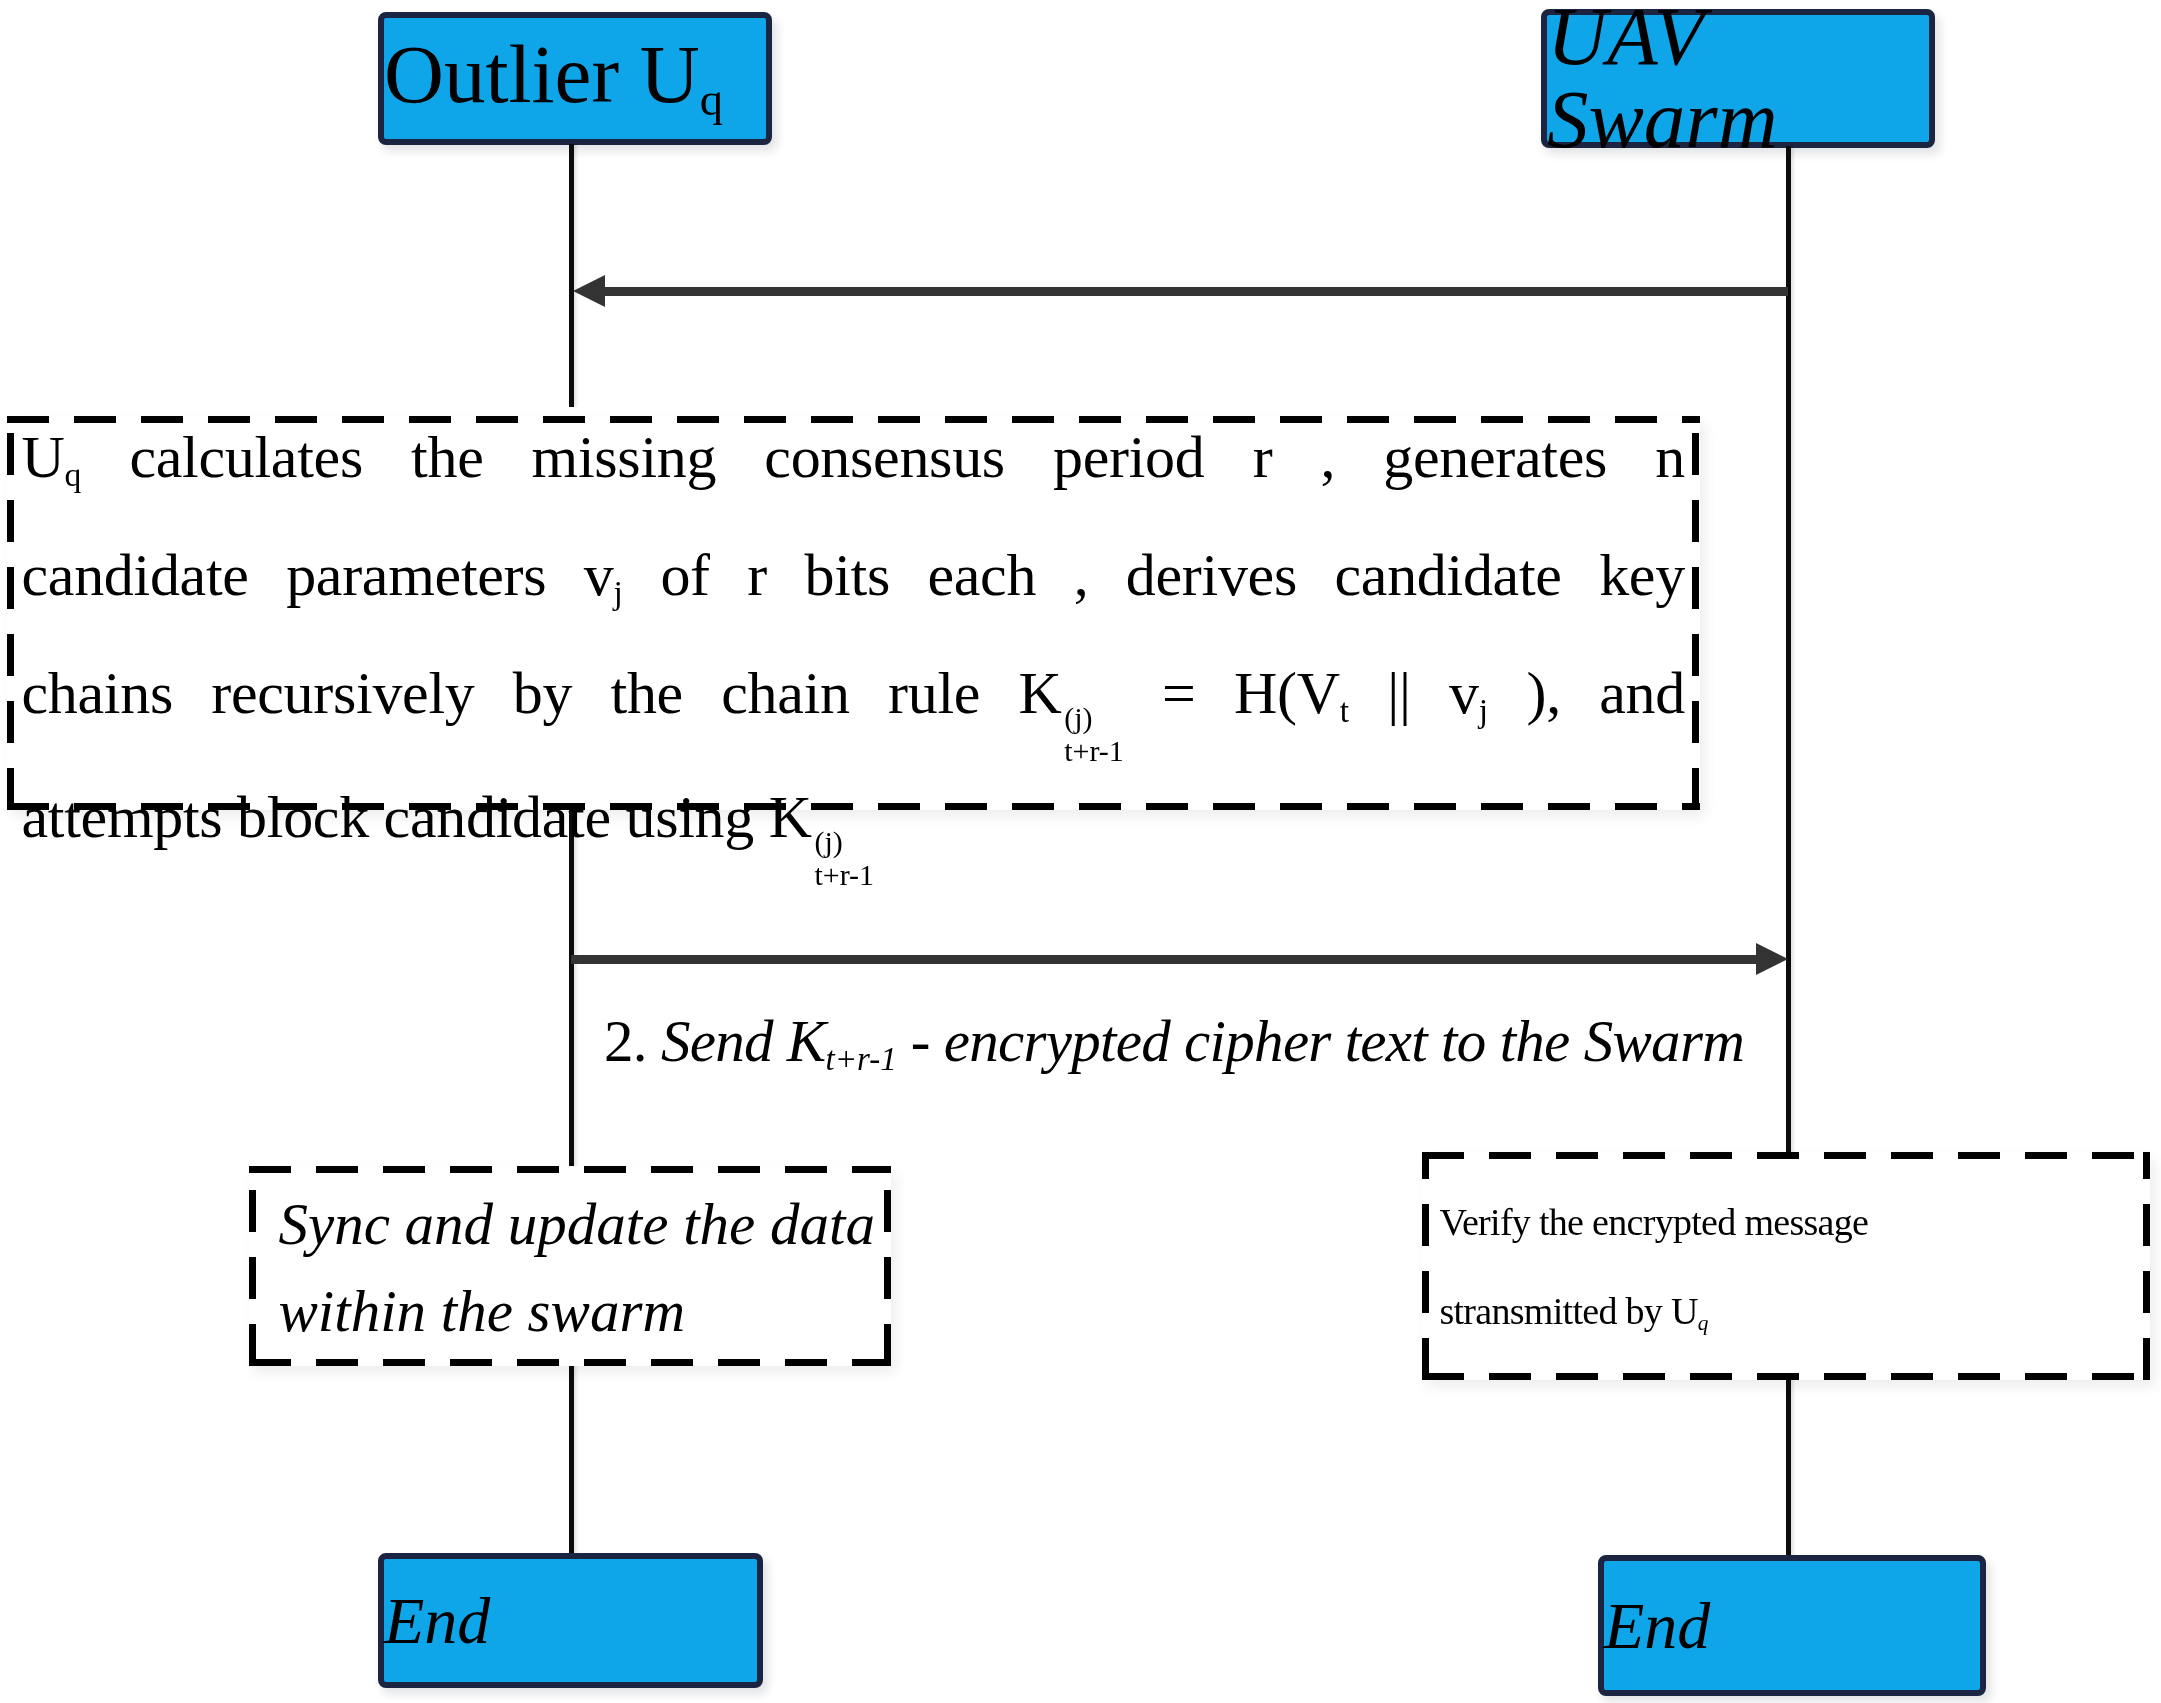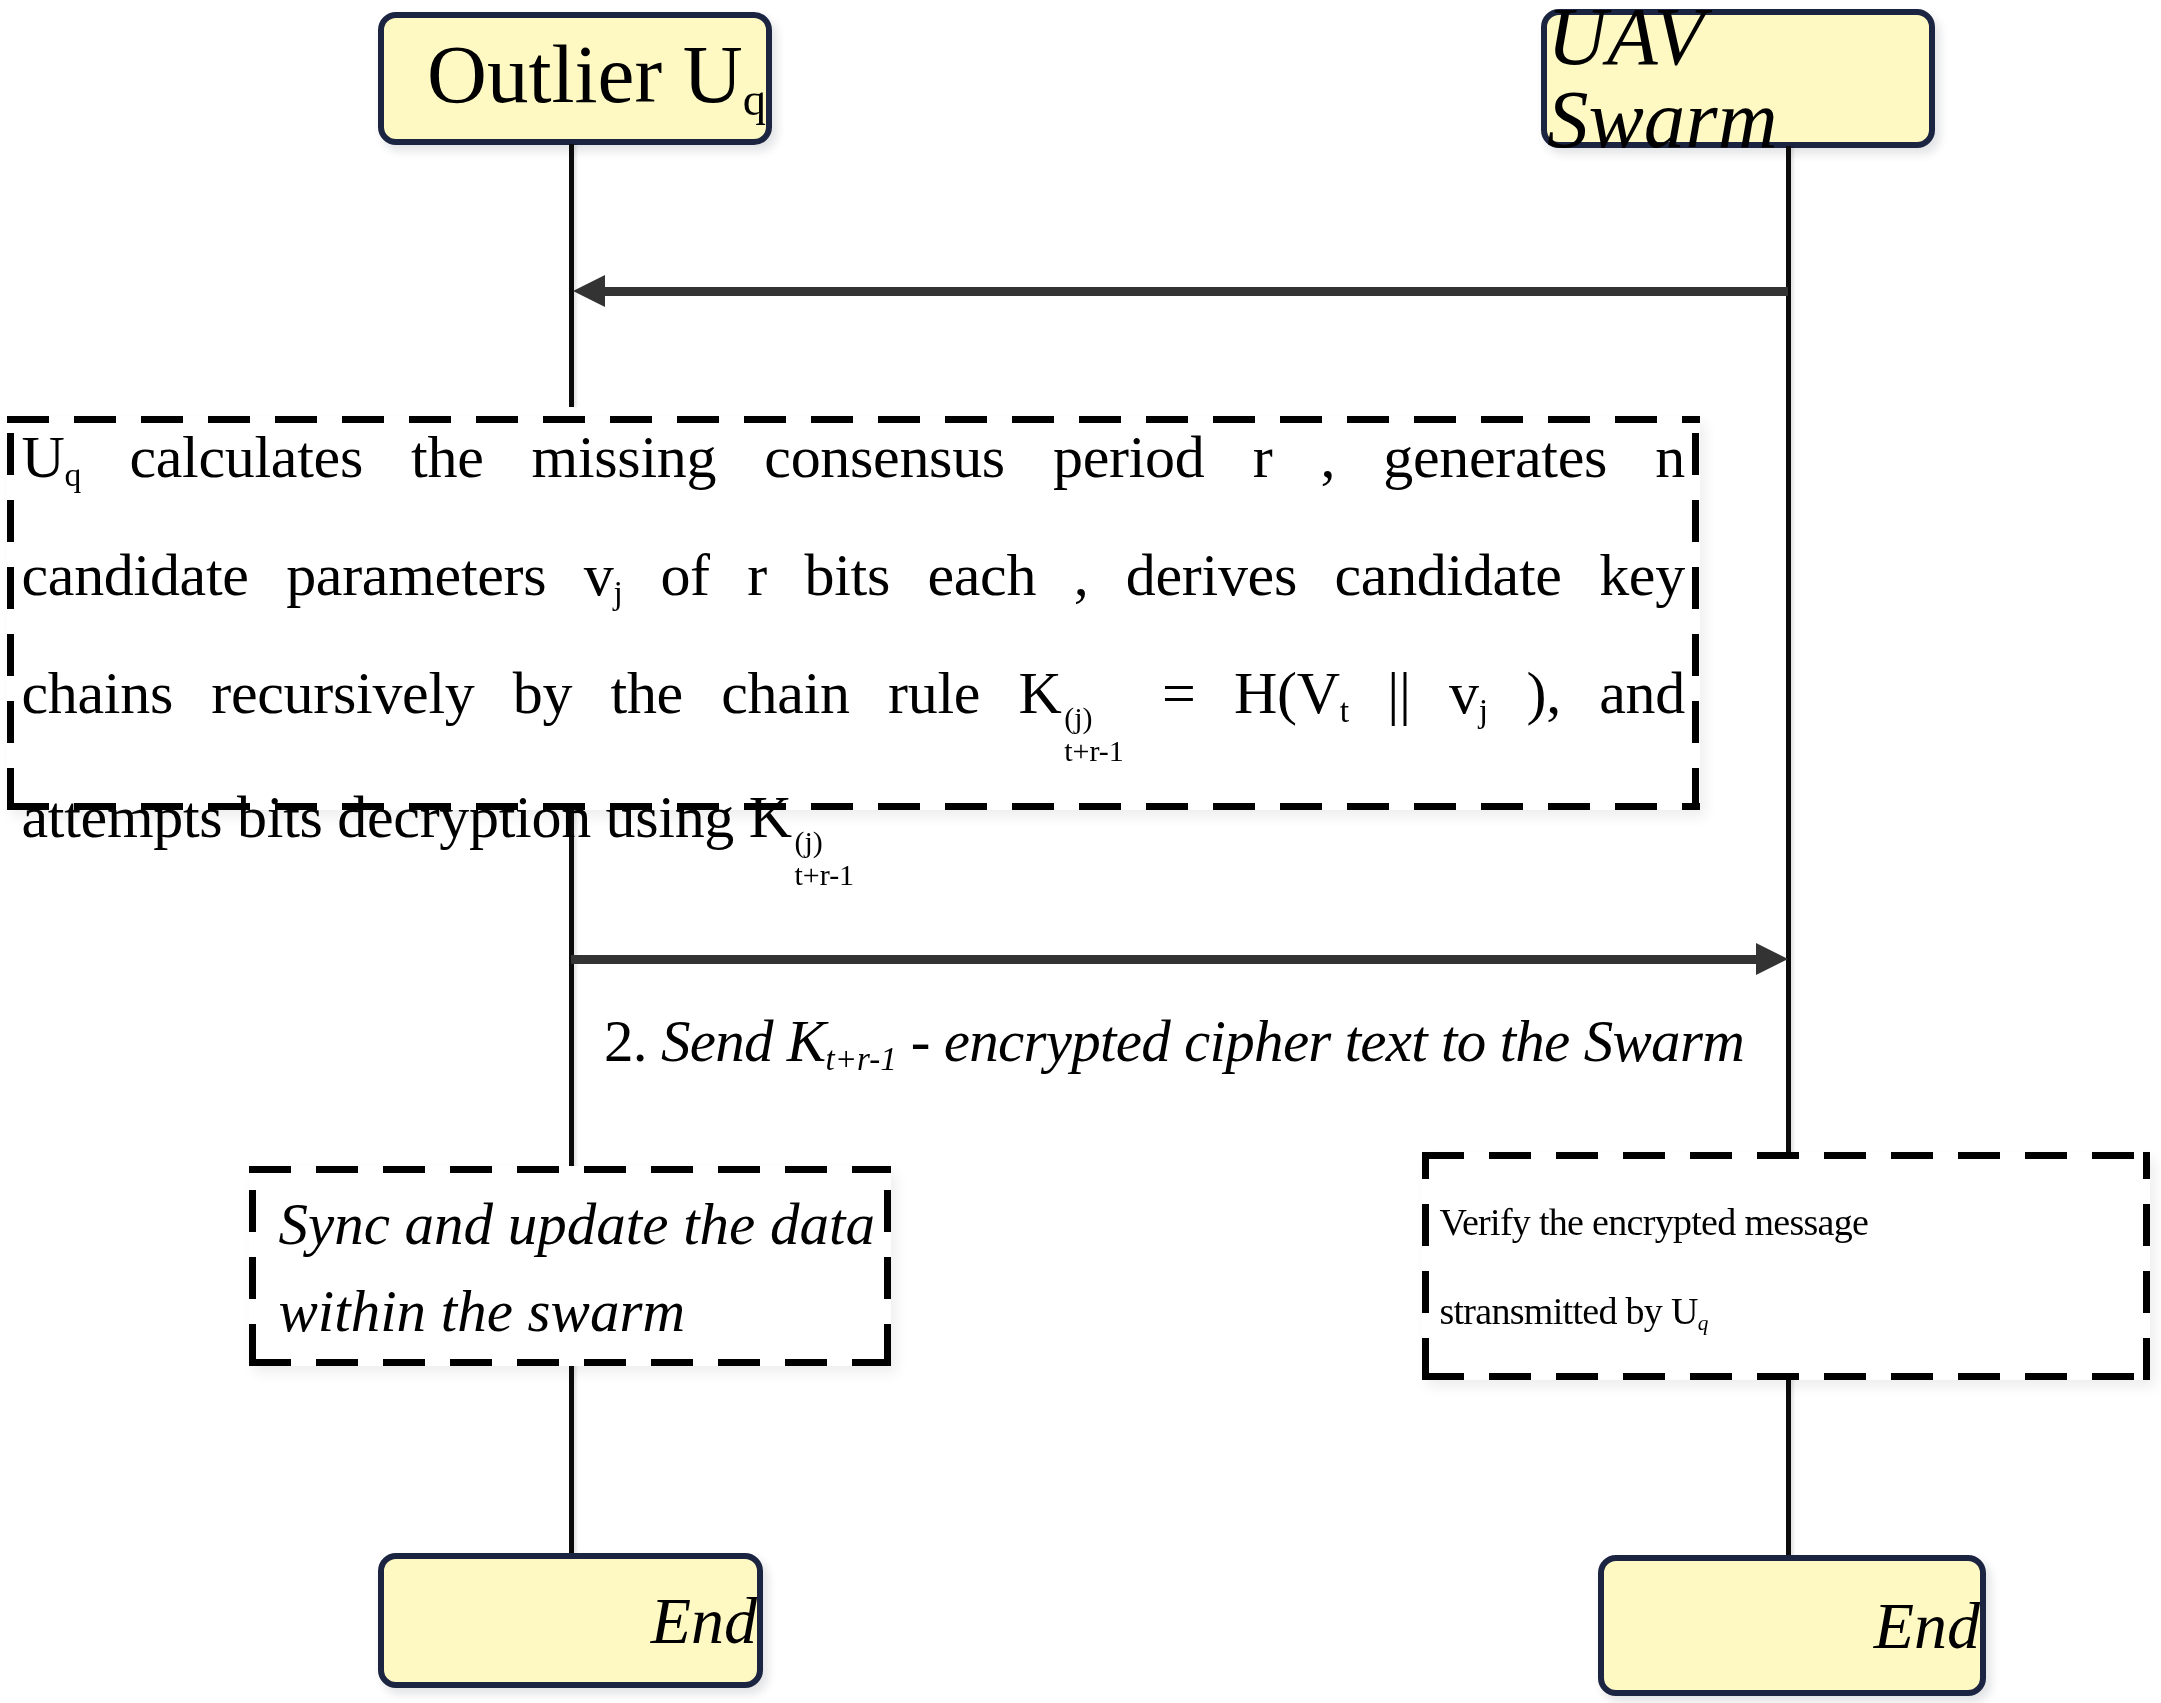--- a/index.html
+++ b/index.html
@@ -11,23 +11,23 @@
   .canvas{
     position:relative;
     width:2161px;height:1703px;
     background:#ffffff;
     overflow:hidden;
   }
   
   .node{
     position:absolute;
     border:6px solid #1b2441;
-    border-radius:18px;
-    background:#fef9c3;
-    display:flex;align-items:center;justify-content:flex-end;
+    border-radius:8px;
+    background:#0ea5e9;
+    display:flex;align-items:center;justify-content:flex-start;
     box-shadow:4.7px 6px 9.4px rgba(20,25,40,0.12);
     box-sizing:border-box;
   }
   .node .t{font-size:83px;line-height:1;}
   .italic{font-style:italic;}
   
   .lifeline{
     position:absolute;width:4.7px;background:#0c0c0c;
     box-shadow:2.7px 0 2.7px rgba(0,0,0,0.10);
   }
@@ -126,21 +126,21 @@
   <div class="head-left" style="left:573px;top:275px;"></div>
 
   <div class="dashed" style="left:6.7px;top:416px;width:1693px;height:394px;">
     <div class="proc-text">
       <div class="pline just"><span>U</span><span class="sub">q</span><span> calculates the missing consensus period r , generates n</span></div>
       <div class="pline just"><span>candidate parameters v</span><span class="sub">j</span><span> of r bits each , derives candidate key</span></div>
       <div class="pline just"><span>chains recursively by the chain rule K</span><span class="stack">
             <span>(j)</span>
             <span>t+r-1</span>
           </span><span> = H(V</span><span class="sub">t</span><span> || v</span><span class="sub">j</span><span> ), and</span></div>
-      <div class="pline"><span>attempts bits decryption using K</span><span class="stack">
+      <div class="pline"><span>attempts block candidate using K</span><span class="stack">
             <span>(j)</span>
             <span>t+r-1</span>
           </span></div>
     </div>
   </div>
 
   <div class="msg-line" style="left:571px;top:955px;width:1188px;"></div>
   <div class="head-right" style="left:1756px;top:943px;"></div>
   <div class="msg-label l2" style="left:604px;top:1006px;width:1140px;"><span>2. </span><span class="i">Send K</span><span class="sub i">t+r-1</span><span> - </span><span class="i">encrypted cipher text to the Swarm</span></div>
 

